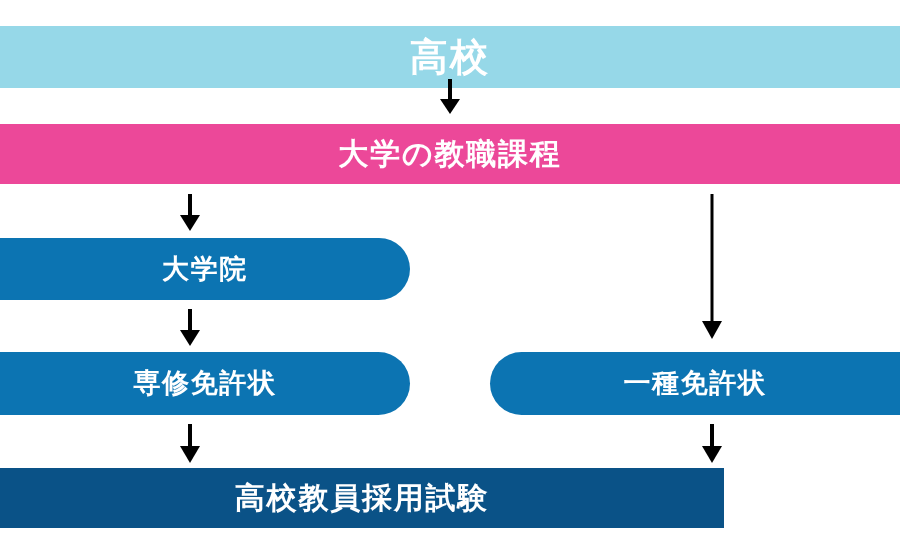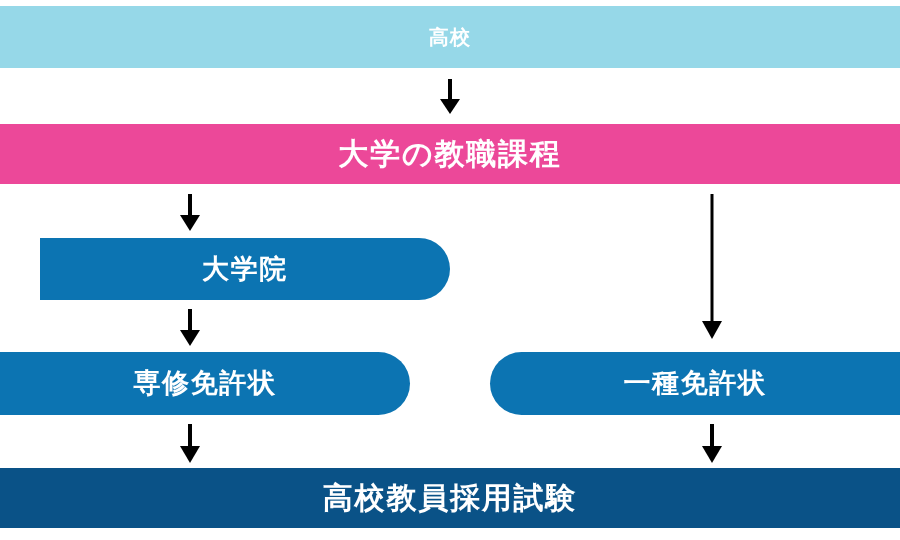--- a/index.html
+++ b/index.html
@@ -27,45 +27,44 @@
     color: #ffffff;
     font-weight: bold;
     letter-spacing: 0.06em;
     white-space: nowrap;
     line-height: 1;
     box-sizing: border-box;
   }
 
   .node-highschool {
     left: 0;
-    top: 6px;
+    top: 26px;
     width: 900px;
     height: 62px;
     background: #96d8e8;
-    font-size: 20px;
+    font-size: 38px;
   }
 
   .node-course {
     left: 0;
     top: 124px;
     width: 900px;
     height: 60px;
     background: #ec4899;
     font-size: 30px;
   }
 
   .node-grad {
     left: 0;
     top: 238px;
     width: 410px;
     height: 62px;
     background: #0c74b2;
     border-radius: 0 31px 31px 0;
     font-size: 27px;
-    margin-left: 40px;
   }
 
   .node-senshu {
     left: 0;
     top: 352px;
     width: 410px;
     height: 63px;
     background: #0c74b2;
     border-radius: 0 32px 32px 0;
     font-size: 27px;
@@ -77,21 +76,21 @@
     width: 410px;
     height: 63px;
     background: #0c74b2;
     border-radius: 32px 0 0 32px;
     font-size: 27px;
   }
 
   .node-exam {
     left: 0;
     top: 468px;
-    width: 900px;
+    width: 724px;
     height: 60px;
     background: #0a5287;
     font-size: 30px;
   }
 
   
   .arrow {
     position: absolute;
   }
   .arrow svg {

